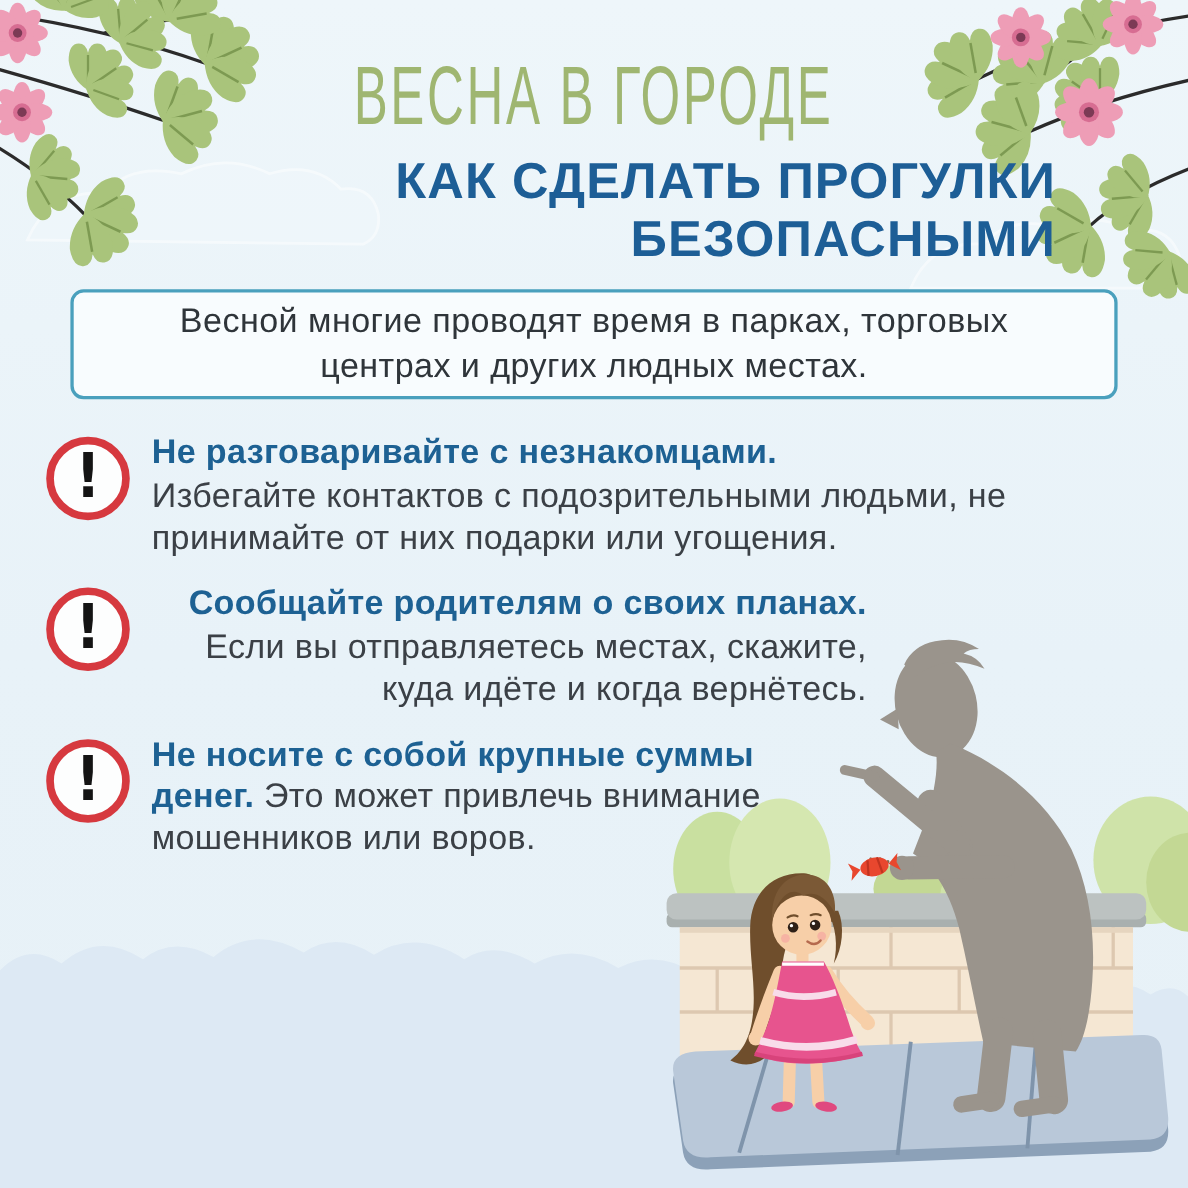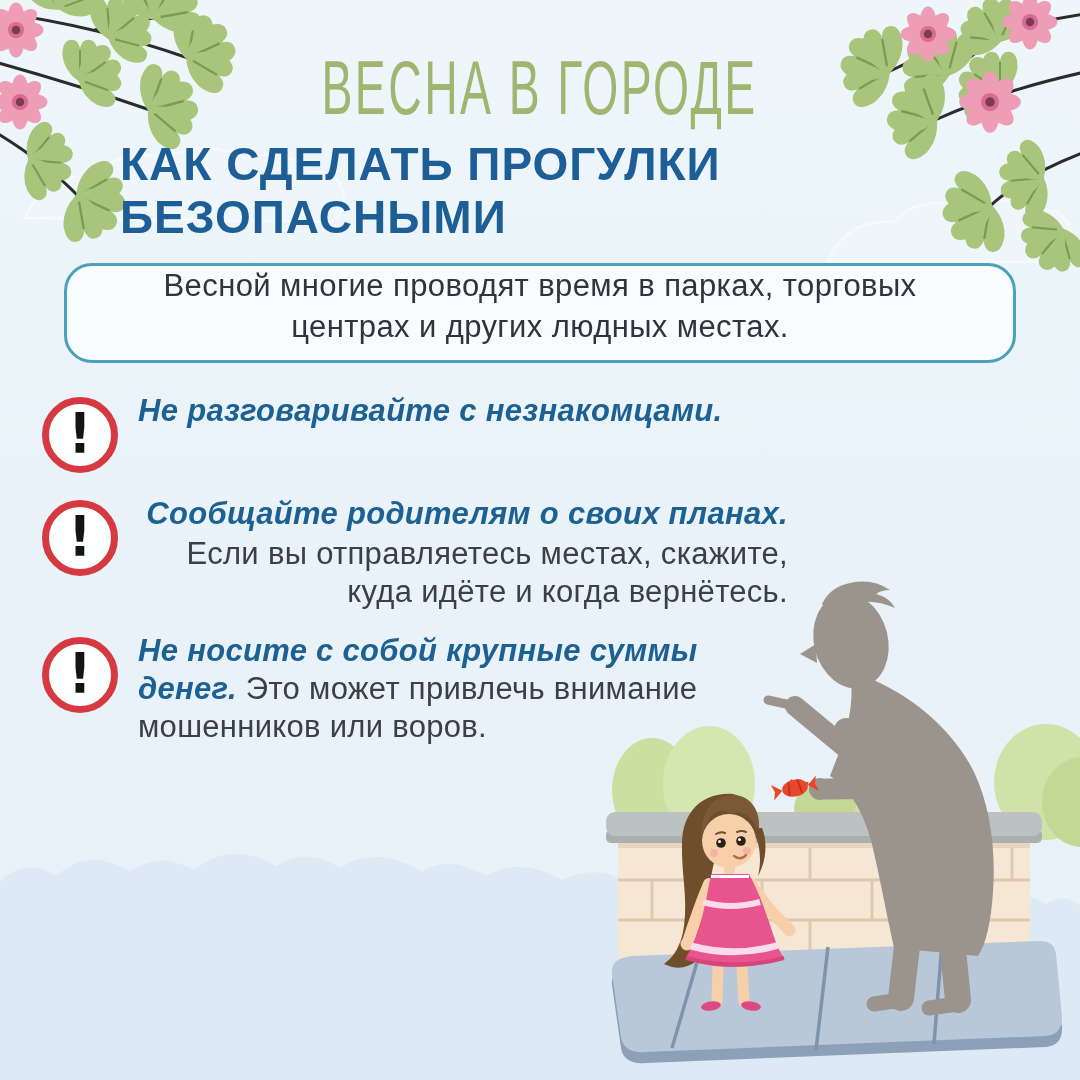--- a/index.html
+++ b/index.html
@@ -12,49 +12,49 @@
   .bg-svg{position:absolute;left:0;top:0;}
 
   
   .title{
     position:absolute;top:44px;left:0;width:1080px;text-align:center;
     color:#9fb671;font-size:58px;font-weight:400;letter-spacing:3px;
   }
   .title span{display:inline-block;transform:scale(0.80,1.30);transform-origin:center top;white-space:nowrap;}
   .subtitle{
     position:absolute;top:138px;left:50%;transform:translateX(-50%);
-    width:840px;text-align:left;
+    width:840px;text-align:right;
     color:#1d5e96;font-size:46px;font-weight:700;line-height:1.15;letter-spacing:1px;
   }
 
   
   .intro-box{
     position:absolute;left:64px;top:263px;width:952px;height:100px;
-    box-sizing:border-box;border:3.5px solid #4aa0bd;border-radius:28px;
-    background:#f8fcfe;display:flex;justify-content:center;
+    box-sizing:border-box;border:3.5px solid #4aa0bd;border-radius:12px;
+    background:#f8fcfe;display:flex;align-items:center;justify-content:center;
   }
   .intro-box p{
     margin:0;max-width:800px;text-align:center;
     color:#2f353a;font-size:31px;line-height:1.32;letter-spacing:.4px;
   }
 
   
   .tips{position:absolute;left:42px;top:392px;width:1010px;}
   .tip{display:flex;align-items:flex-start;gap:20px;}
   .tip + .tip{margin-top:22px;}
   .alert-icon{
     flex:0 0 auto;width:62px;height:62px;margin-top:5px;
     border:7px solid #d6393f;border-radius:50%;background:#fdfefe;
     display:flex;align-items:center;justify-content:center;
   }
   .alert-icon b{
     font-family:"DejaVu Sans",sans-serif;font-weight:700;color:#141414;
     font-size:50px;line-height:1;transform:scaleY(1.12);margin-top:-4px;
   }
-  .tip-heading{color:#1d6193;font-weight:700;font-style:italic;}
+  .tip-heading{color:#1d6193;font-weight:700;}
   .tip-body{color:#3b4046;font-weight:400;}
   .tip-textcol{font-size:31px;line-height:1.22;letter-spacing:.3px;}
   .tip--1 .tip-textcol{max-width:950px;}
   .tip--2 .tip-textcol{max-width:650px;text-align:right;}
   .tip--3 .tip-textcol{max-width:575px;}
   .tip-heading.block{display:block;margin-bottom:2px;}
   .tip-text{margin:0;}
 </style>
 </head>
 <body>
@@ -257,20 +257,21 @@
   </div>
 
   <div class="tips">
 
     <div class="tip tip--1">
       <div class="alert-icon">
         <b>!</b>
       </div>
       <div class="tip-textcol">
         <span class="tip-heading block">Не разговаривайте с незнакомцами.</span>
+        <span class="tip-body">Избегайте контактов с подозрительными людьми, не принимайте от них подарки или угощения.</span>
       </div>
     </div>
 
     <div class="tip tip--2">
       <div class="alert-icon">
         <b>!</b>
       </div>
       <div class="tip-textcol">
         <span class="tip-heading block">Сообщайте родителям о своих планах.</span>
         <span class="tip-body">Если вы отправляетесь местах, скажите, куда идёте и когда вернётесь.</span>

